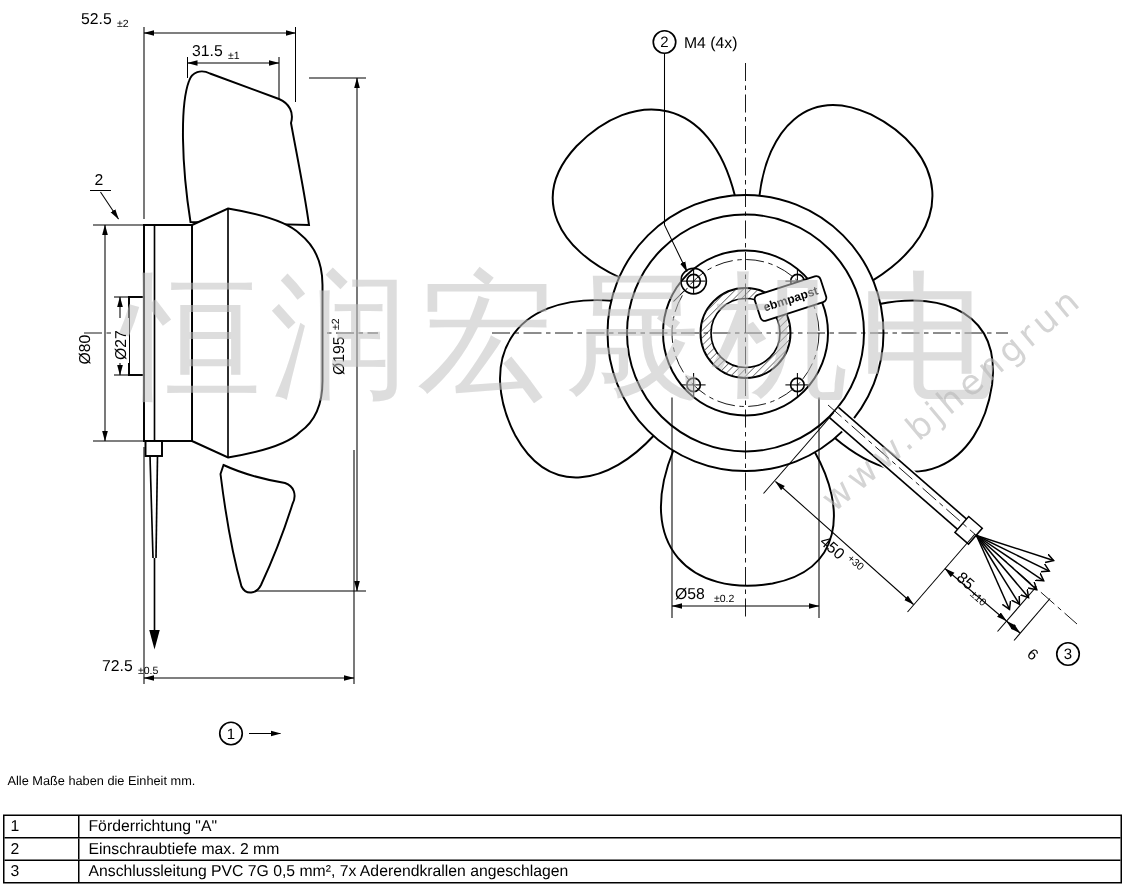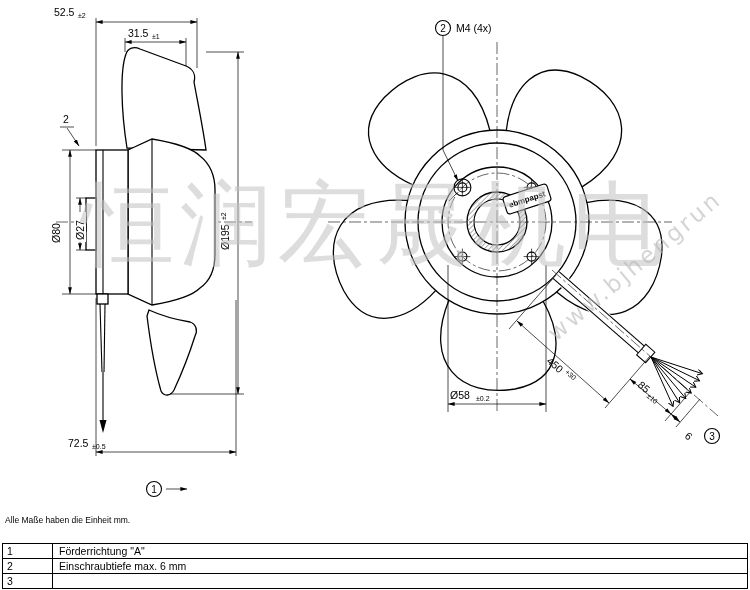--- a/index.html
+++ b/index.html
@@ -257,18 +257,19 @@
   <text x="5" y="523" style="font:8.5px 'Liberation Sans',sans-serif;fill:#000;stroke:none;">Alle Maße haben die Einheit mm.</text>
 </svg>
 
 <div class="note-table">
   <div class="trow">
     <div class="cell-n">1</div>
     <div class="cell-d">Förderrichtung "A"</div>
   </div>
   <div class="trow">
     <div class="cell-n">2</div>
-    <div class="cell-d">Einschraubtiefe max. 6 mm</div>
+    <div class="cell-d">Einschraubtiefe max. 2 mm</div>
   </div>
   <div class="trow">
     <div class="cell-n">3</div>
+    <div class="cell-d">Anschlussleitung PVC 7G 0,5 mm², 7x Aderendkrallen angeschlagen</div>
   </div>
 </div>
 
 </body></html>

